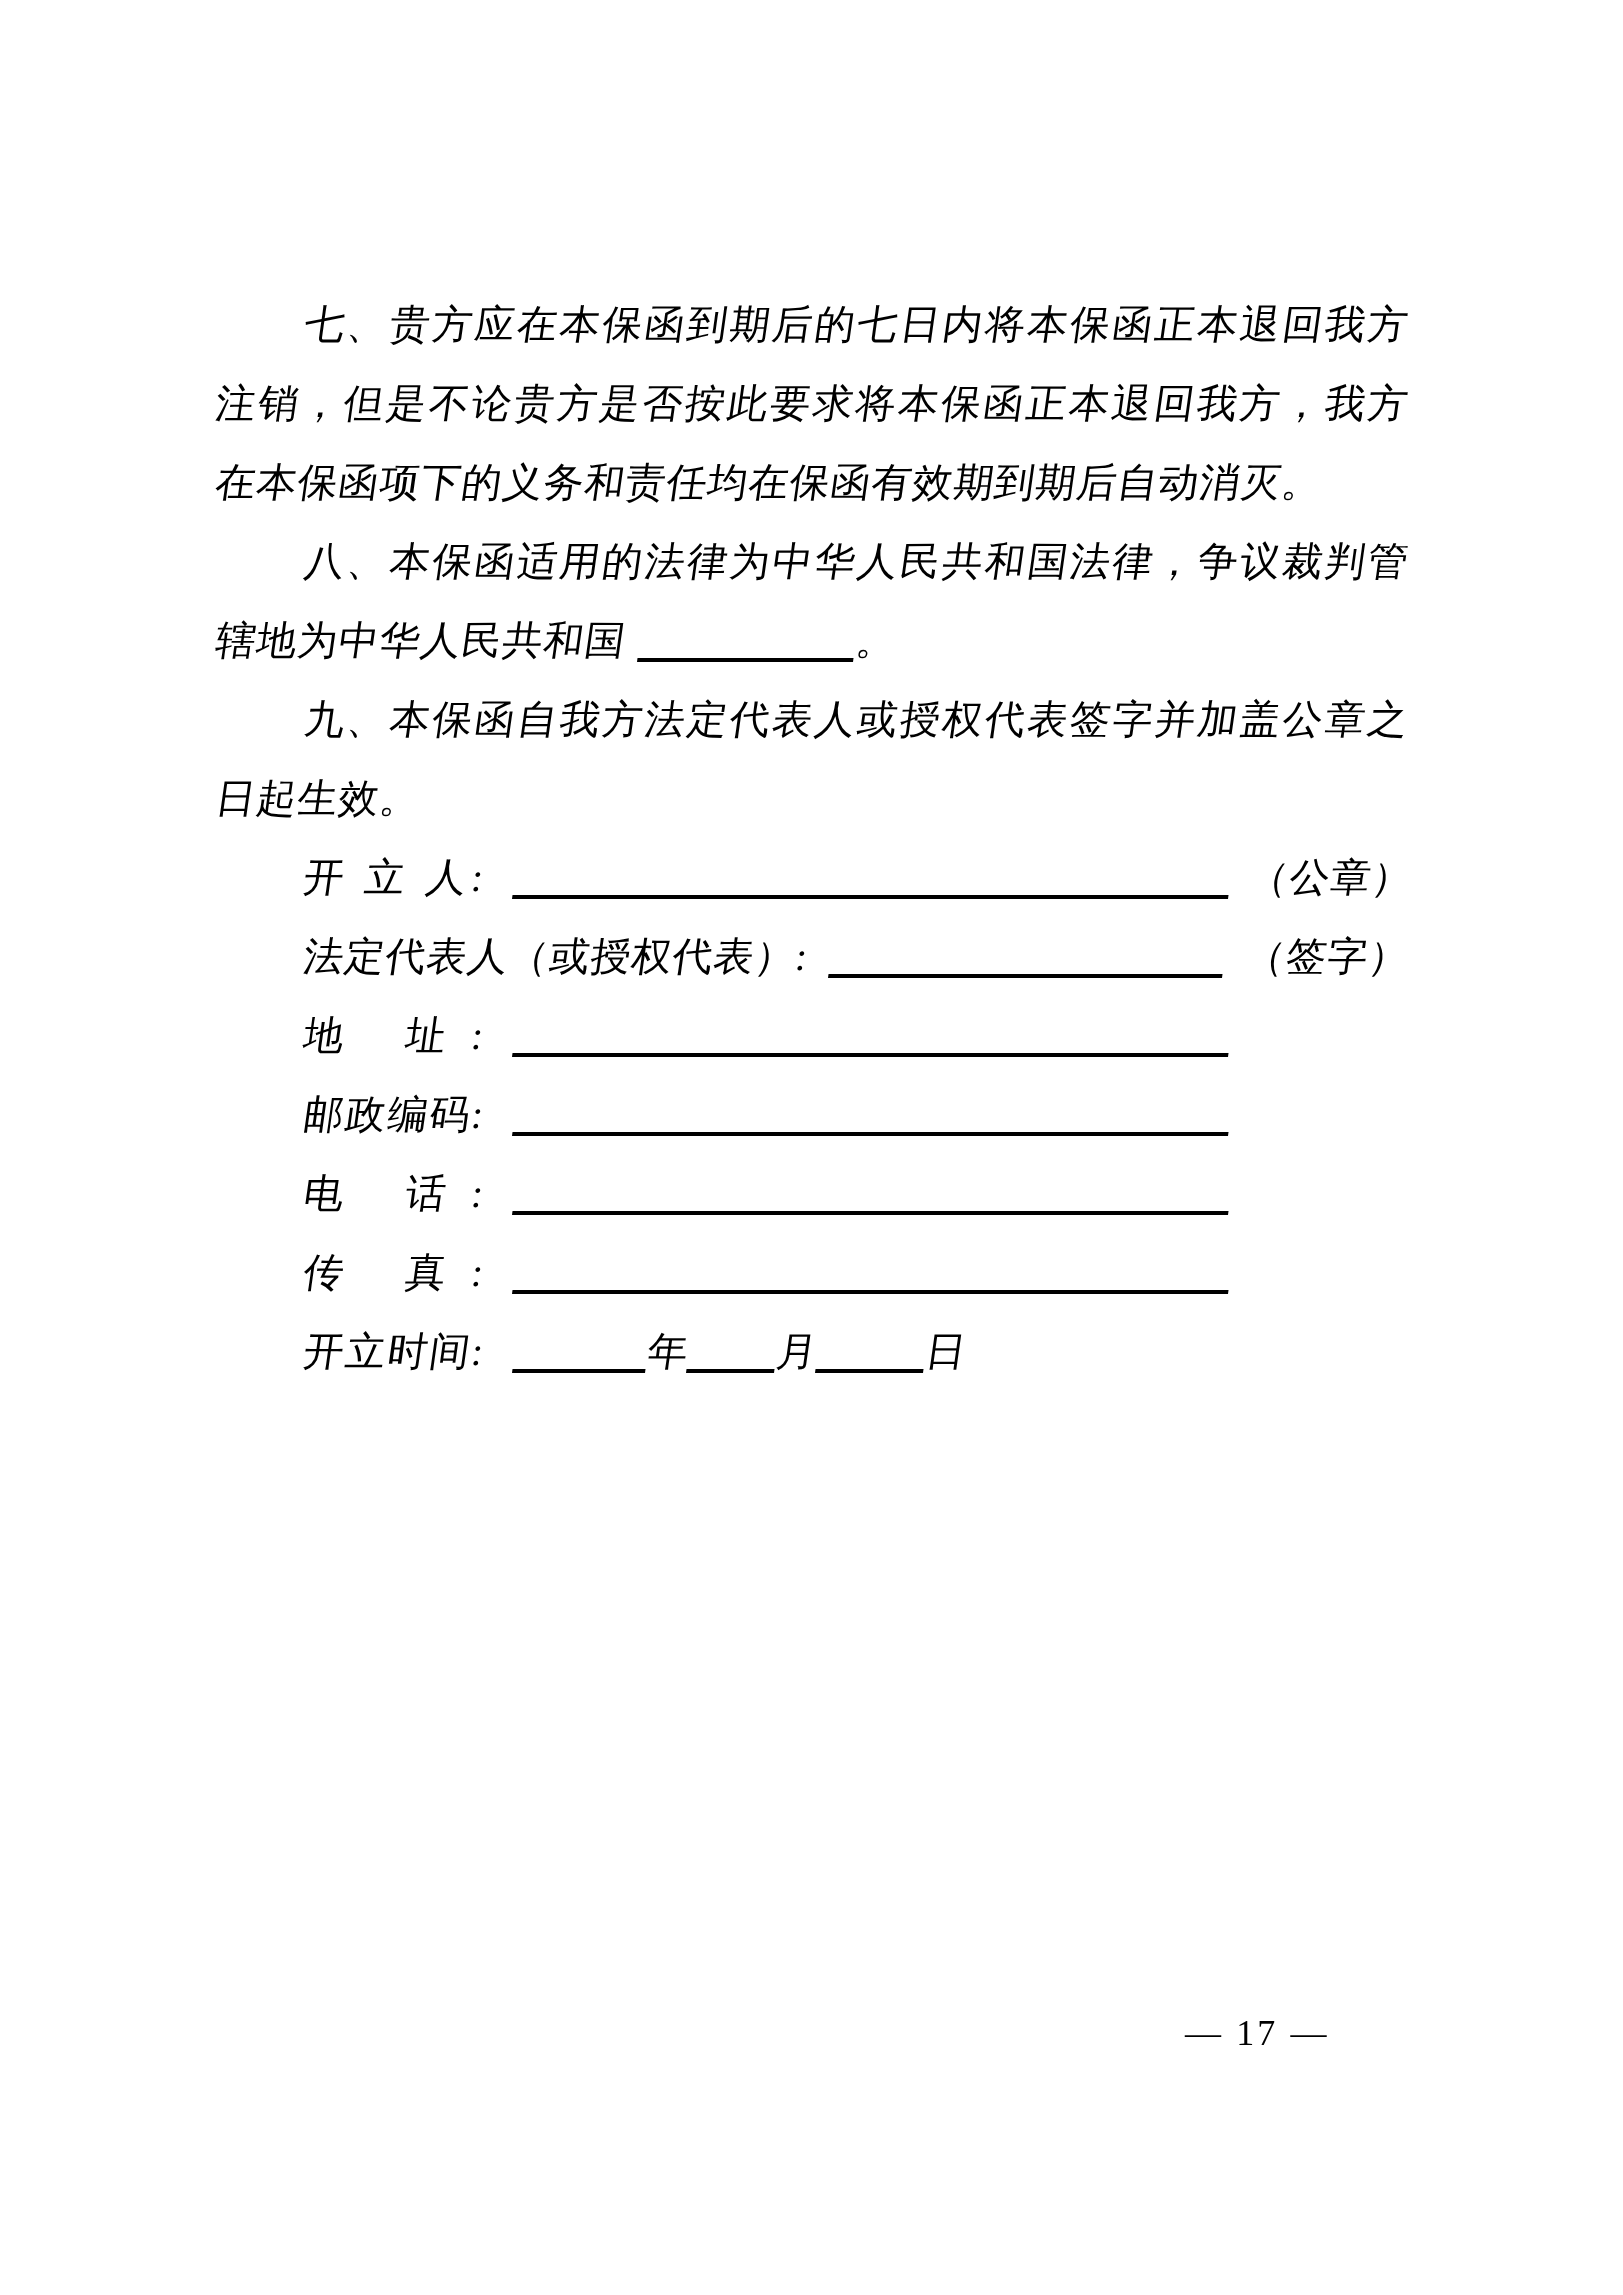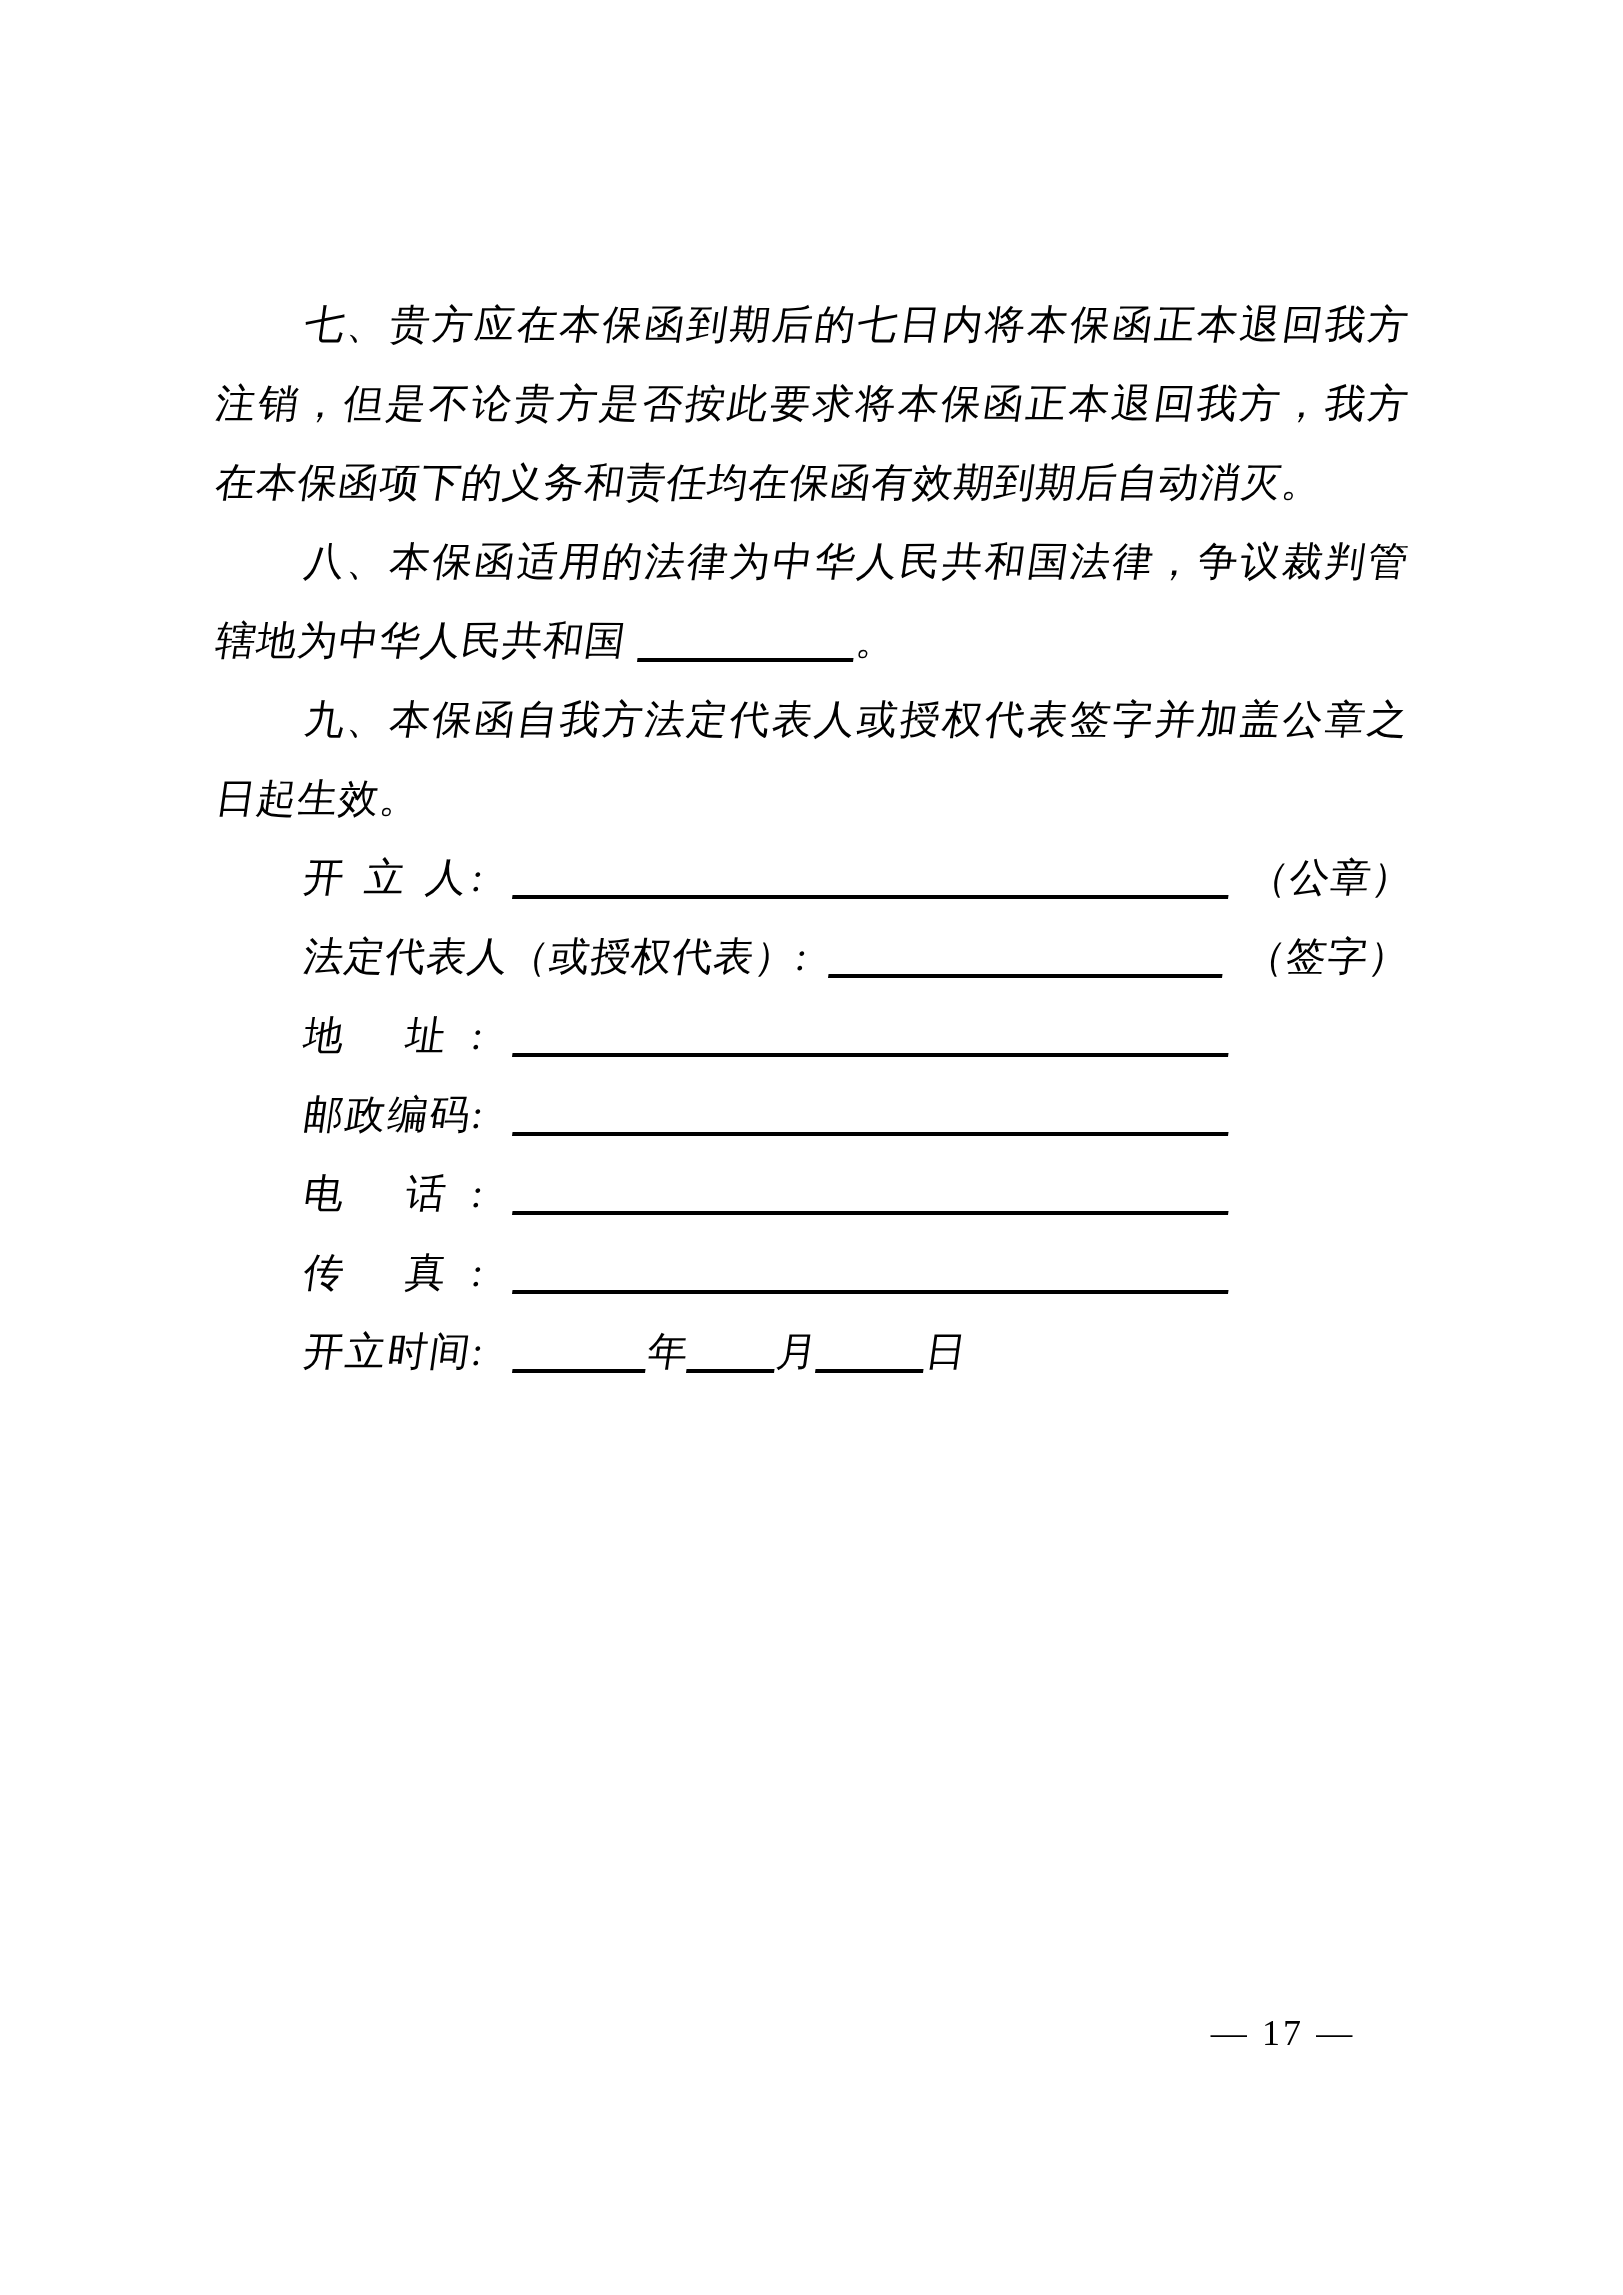--- a/index.html
+++ b/index.html
@@ -49,21 +49,21 @@
   .w-y { width: 133px; margin-left: 31px; }
   .w-m { width: 88px; }
   .w-d { width: 108px; }
   .suffix  { margin-left: 18px; }
   .suffix2 { margin-left: 20.6px; }
   .footer {
     position: absolute;
     left: 1185px;
     top: 2013px;
     width: 196px;
-    text-align: center;
+    text-align: left;
     font-size: 36px;
     letter-spacing: 3.1px;
     line-height: 41px;
     white-space: nowrap;
   }
 </style>
 </head>
 <body>
 
 <div class="page">

